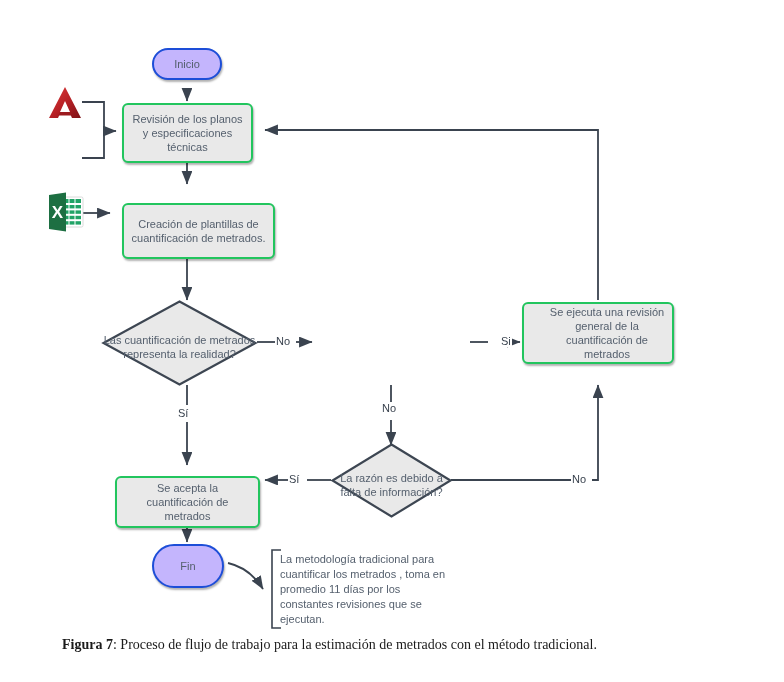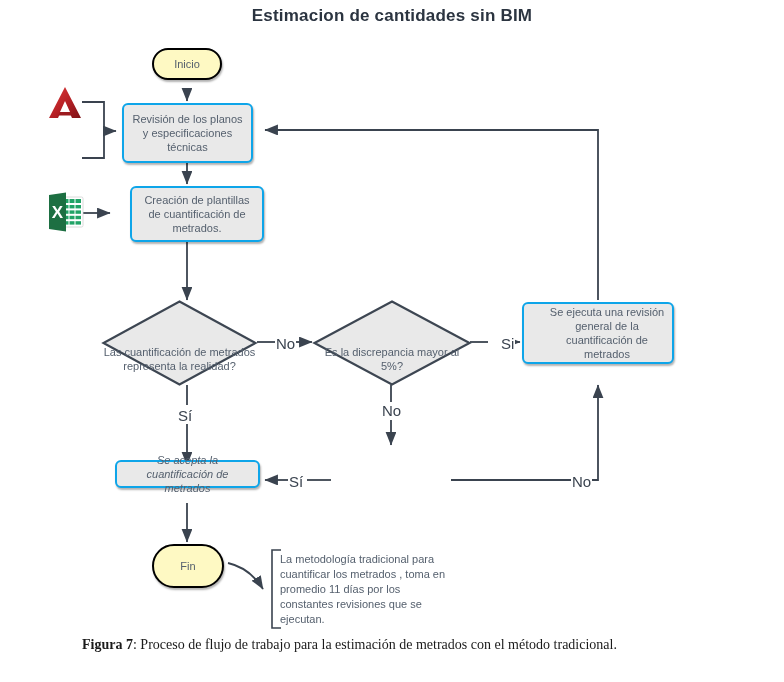--- a/index.html
+++ b/index.html
@@ -54,60 +54,60 @@
     display: flex;
     align-items: center;
     justify-content: center;
     text-align: center;
     color: #55606e;
     font-size: 11px;
     line-height: 14px;
     font-family: "Liberation Sans", sans-serif;
   }
   .terminal {
-    background: #fef9c3;
-    border: 2px solid #000000;
+    background: #c4b5fd;
+    border: 2px solid #1d4ed8;
     border-radius: 22px;
     box-shadow: 1px 2px 2px rgba(0,0,0,0.30);
   }
   .process {
     background: #e9e9e9;
-    border: 2px solid #0ea5e9;
+    border: 2px solid #22c55e;
     border-radius: 6px;
     box-shadow: 1px 2px 2px rgba(0,0,0,0.30);
     padding: 2px 6px;
   }
   .decision-wrap {
     position: absolute;
   }
   .decision-wrap svg.dshape {
     position: absolute;
     left: 0;
     top: 0;
     overflow: visible;
   }
   .decision-label {
     position: absolute;
     left: 0;
-    top: 16px;
+    top: 4px;
     width: 100%;
     height: 100%;
     display: flex;
     align-items: center;
     justify-content: center;
     text-align: center;
     color: #55606e;
     font-size: 11px;
     line-height: 14px;
     pointer-events: none;
   }
   .edge-label {
     position: absolute;
     color: #3a434f;
-    font-size: 15px;
+    font-size: 11px;
     font-family: "Liberation Sans", sans-serif;
     background: #ffffff;
     padding: 0 1px;
     white-space: nowrap;
   }
   .note-text {
     position: absolute;
     color: #55606e;
     font-size: 11px;
     line-height: 15px;
@@ -120,32 +120,30 @@
   }
   
   #caption {
     position: absolute;
     left: 62px;
     top: 637px;
     width: 700px;
     font-family: "Liberation Serif", serif;
     font-size: 14px;
     color: #1a1a1a;
-    margin-left: 20px;
   }
   #caption .cap-strong {
     font-weight: bold;
   }
 </style>
 </head>
 <body>
 
 <div id="page">
 
-  <div id="figure-title">Estimacion de cantidades sin BIM</div>
 
   <div id="flow">
 
     <svg id="edges" viewBox="0 0 784 600">
       <defs>
         <marker id="arrow" markerWidth="9" markerHeight="9" refX="7.2" refY="3" orient="auto" markerUnits="strokeWidth">
           <path d="M0,0 L0,6 L7.5,3 z" fill="#3a434f"></path>
         </marker>
       </defs>
       <g stroke="#3a434f" stroke-width="1.8" fill="none">
@@ -190,44 +188,44 @@
     </svg>
 
     <div class="node terminal" style="left:152px; top:18px; width:70px; height:32px;">
       <span>Inicio</span>
     </div>
 
     <div class="node process" style="left:122px; top:73px; width:131px; height:60px;">
       <span>Revisión de los planos y especificaciones técnicas</span>
     </div>
 
-    <div class="node process" style="left:122px; top:156px; width:134px; height:56px;margin-left:8px;">
+    <div class="node process" style="left:122px; top:173px; width:153px; height:56px;">
       <span>Creación de plantillas de cuantificación de metrados.</span>
     </div>
 
     <div class="decision-wrap" style="left:102px; top:270px; width:155px; height:86px;">
       <svg class="dshape" width="155" height="86" viewBox="0 0 155 86">
         <polygon points="77.5,1.5 153.5,43 77.5,84.5 1.5,43" fill="#e9e9e9" stroke="#3d4652" stroke-width="2.2"></polygon>
       </svg>
       <div class="decision-label">Las cuantificación de metrados representa la realidad?</div>
     </div>
 
-    <div class="decision-wrap" style="left:313px; top:270px; width:158px; height:86px;">
-      <svg class="dshape" width="158" height="86" viewBox="0 0 158 86">
-        <polygon points="79,1.5 156.5,43 79,84.5 1.5,43" fill="#e9e9e9" stroke="#3d4652" stroke-width="2.2"></polygon>
-      </svg>
-      <div class="decision-label">Es la discrepancia mayor al 5%?</div>
-    </div>
 
     <div class="node process" style="left:522px; top:272px; width:152px; height:62px;padding-left:24px;">
       <span>Se ejecuta una revisión general de la cuantificación de metrados</span>
     </div>
 
-
-    <div class="node process" style="left:115px; top:430px; width:145px; height:28px;font-style:italic;">
+    <div class="decision-wrap" style="left:331px; top:413px; width:121px; height:75px;">
+      <svg class="dshape" width="121" height="75" viewBox="0 0 121 75">
+        <polygon points="60.5,1.5 119.5,37.5 60.5,73.5 1.5,37.5" fill="#e9e9e9" stroke="#3d4652" stroke-width="2.2"></polygon>
+      </svg>
+      <div class="decision-label">La razón es debido a falta de información?</div>
+    </div>
+
+    <div class="node process" style="left:115px; top:446px; width:145px; height:52px;">
       <span>Se acepta la cuantificación de metrados</span>
     </div>
 
     <div class="node terminal" style="left:152px; top:514px; width:72px; height:44px;">
       <span>Fin</span>
     </div>
 
     <div class="edge-label" style="left:275px; top:305px;">No</div>
     <div class="edge-label" style="left:177px; top:377px;">Sí</div>
     <div class="edge-label" style="left:500px; top:305px;">Si</div>

